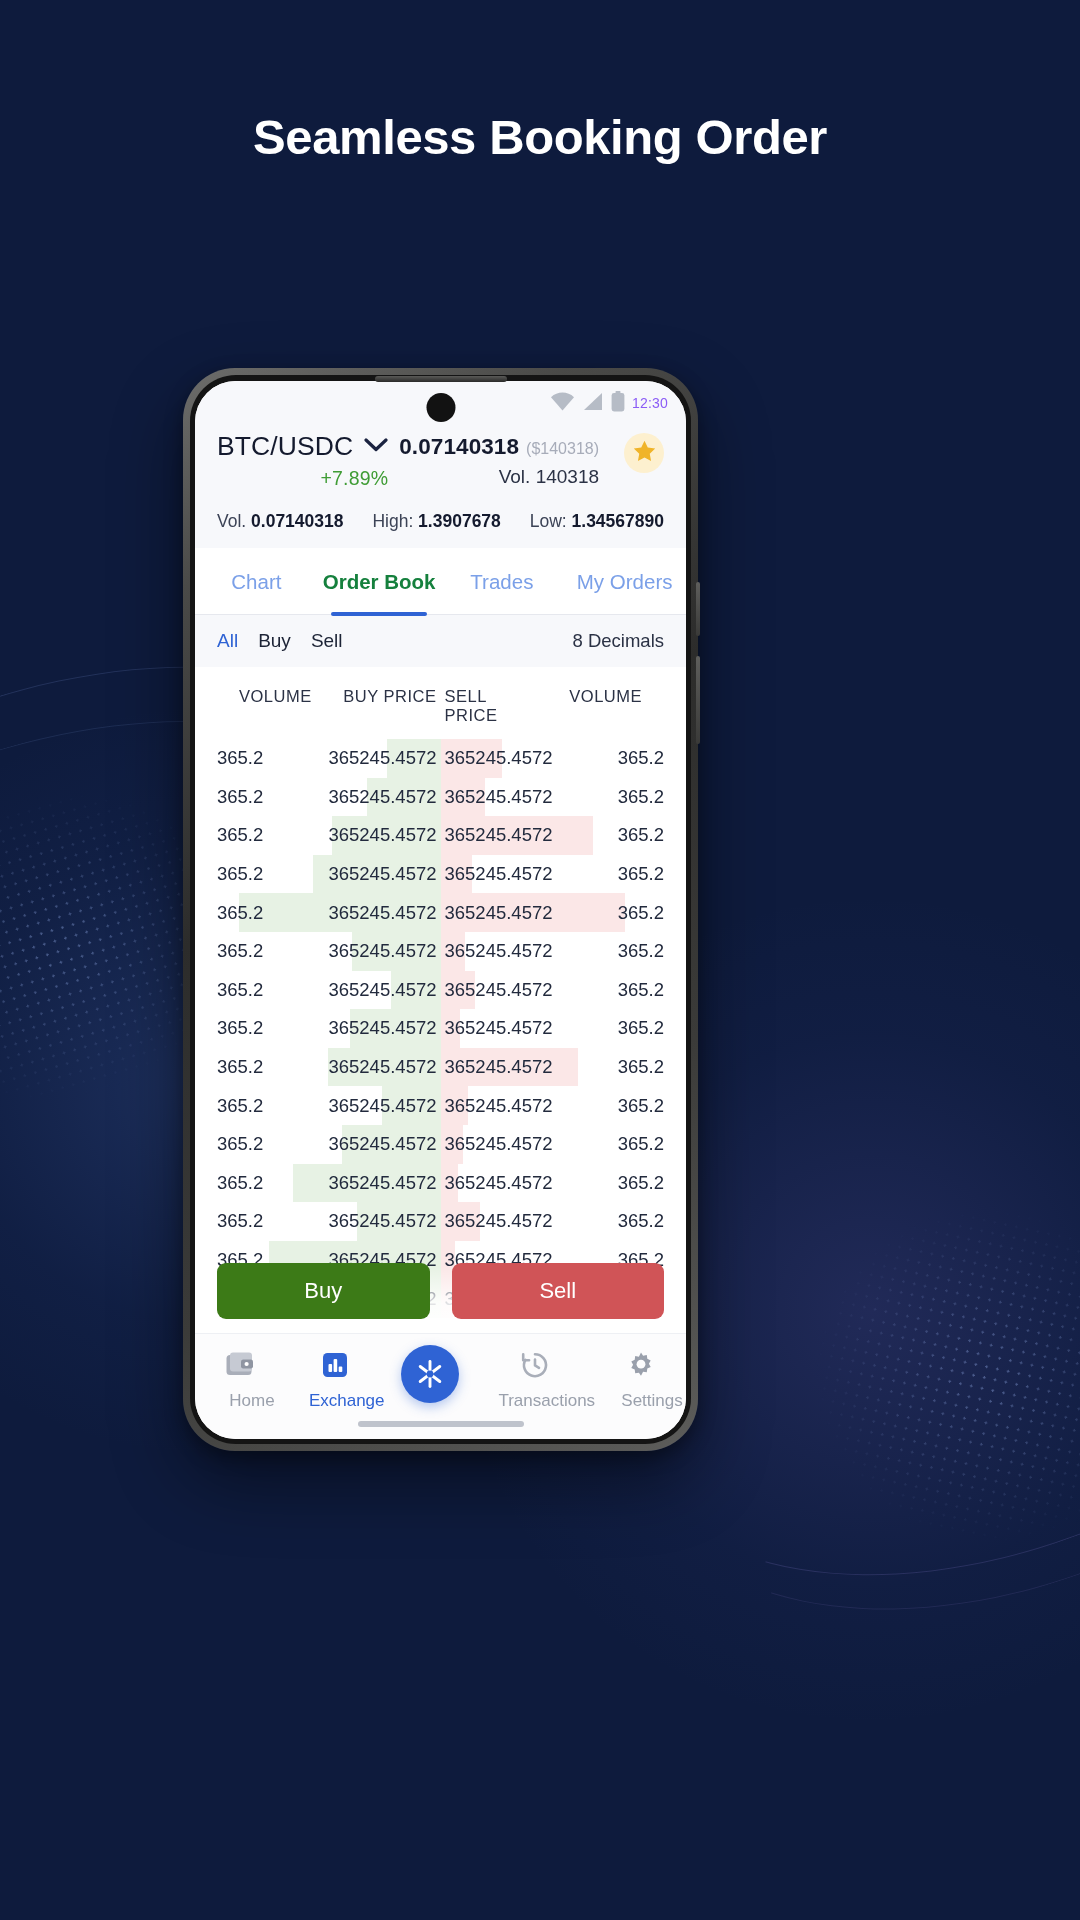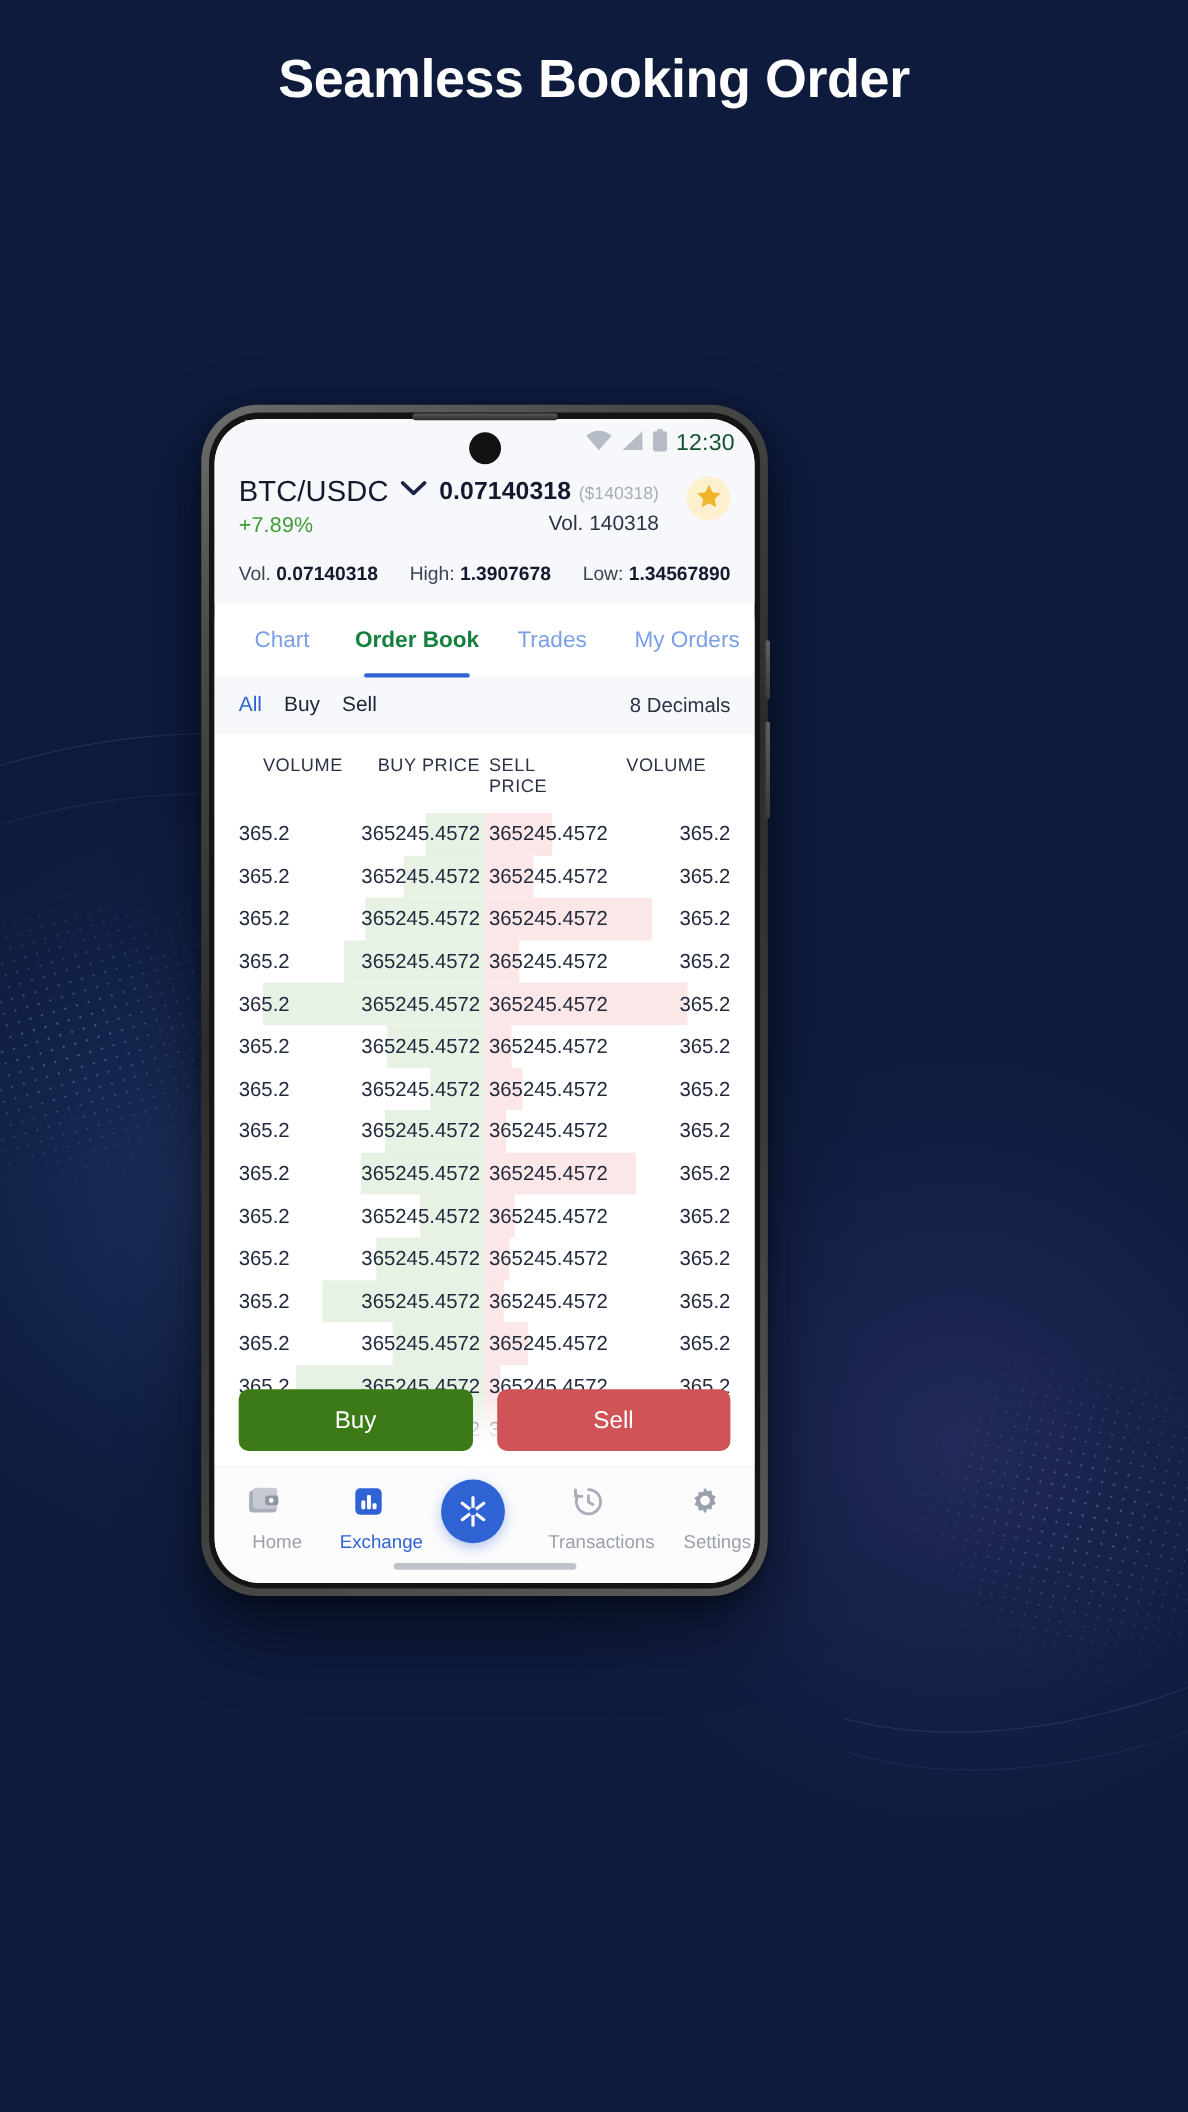--- a/index.html
+++ b/index.html
@@ -50,21 +50,21 @@
     border-radius:50%; border-color:rgba(140,170,240,0.16) transparent transparent transparent;
   }
   .w1 { left:-340px; top:690px; width:780px; height:420px; transform:rotate(-18deg); }
   .w2 { left:-320px; top:740px; width:760px; height:400px; transform:rotate(-16deg); border-color:rgba(140,170,240,0.12) transparent transparent transparent;}
   .w3 { right:-300px; top:1120px; width:760px; height:430px; transform:rotate(160deg); border-color:rgba(170,150,240,0.16) transparent transparent transparent;}
   .w4 { right:-280px; top:1180px; width:720px; height:410px; transform:rotate(162deg); border-color:rgba(170,150,240,0.11) transparent transparent transparent;}
 
   
   .promo { position:absolute; top:0; left:0; right:0; text-align:center; z-index:5; }
   .promo-title {
-    margin-top:44px;
+    margin-top:109px;
     font-size:49px; font-weight:bold; color:#ffffff; letter-spacing:-0.4px;
   }
   .promo-sub {
     margin-top:64px;
     font-size:29.5px; font-weight:bold; color:#f2f5fb; line-height:1.40;
   }
 
   
   .phone {
     position:absolute; left:183px; top:368px;
@@ -108,42 +108,42 @@
   .statusbar {
     height:44px; background:#f7f8fb;
     display:flex; align-items:center; justify-content:flex-end;
     padding:0 18px 0 0; gap:7px; position:relative; flex:0 0 auto;
   }
   .punchhole {
     position:absolute; left:50%; top:12px; transform:translateX(-50%);
     width:29px; height:29px; border-radius:50%; background:#121212;
   }
   .sb-icon { display:block; }
-  .sb-time { font-size:21px; color:#14532d; letter-spacing:0.2px; font-weight:400; }
+  .sb-time { font-size:14px; color:#8b5cf6; letter-spacing:0.2px; font-weight:400; }
 
   
   .ticker {
     background:#f7f8fb; padding:6px 22px 0 22px; flex:0 0 auto;
   }
   .tk-left { display:flex; flex-direction:column; }
   .pair-line { display:flex; align-items:center; gap:11px; }
   .pair { font-size:26.5px; color:#141a2e; letter-spacing:0.1px; }
   .chev { display:block; }
   .change { font-size:19.5px; color:#3f9c35; margin-top:5px; letter-spacing:0.2px; }
   .tk-right { display:flex; flex-direction:column; align-items:flex-end; padding-top:3px; }
   .price-line { display:flex; align-items:baseline; gap:7px; }
   .price { font-size:22.5px; color:#141a2e; font-weight:bold; letter-spacing:0.1px; }
   .price-usd { font-size:16px; color:#a7acb9; }
   .vol-line { font-size:19px; color:#2b3245; margin-top:6px; }
   .star-wrap {
     width:40px; height:40px; border-radius:50%;
     background:#fdf0cf; display:flex; align-items:center; justify-content:center;
     margin-left:14px; flex:0 0 auto; margin-top:2px;
   }
-  .tk-row1-outer { display:flex; align-items:flex-start; justify-content:space-between; }
+  .tk-row1-outer { display:flex; align-items:flex-start; justify-content:space-between;text-align:right; }
 
   .tk-stats {
     display:flex; justify-content:space-between; align-items:center;
     padding:21px 0 16px 0; font-size:17.5px; color:#3c4356;
   }
   .tk-stats b { color:#141a2e; font-weight:bold; }
 
   
   .tabs {
     display:flex; background:#ffffff;

